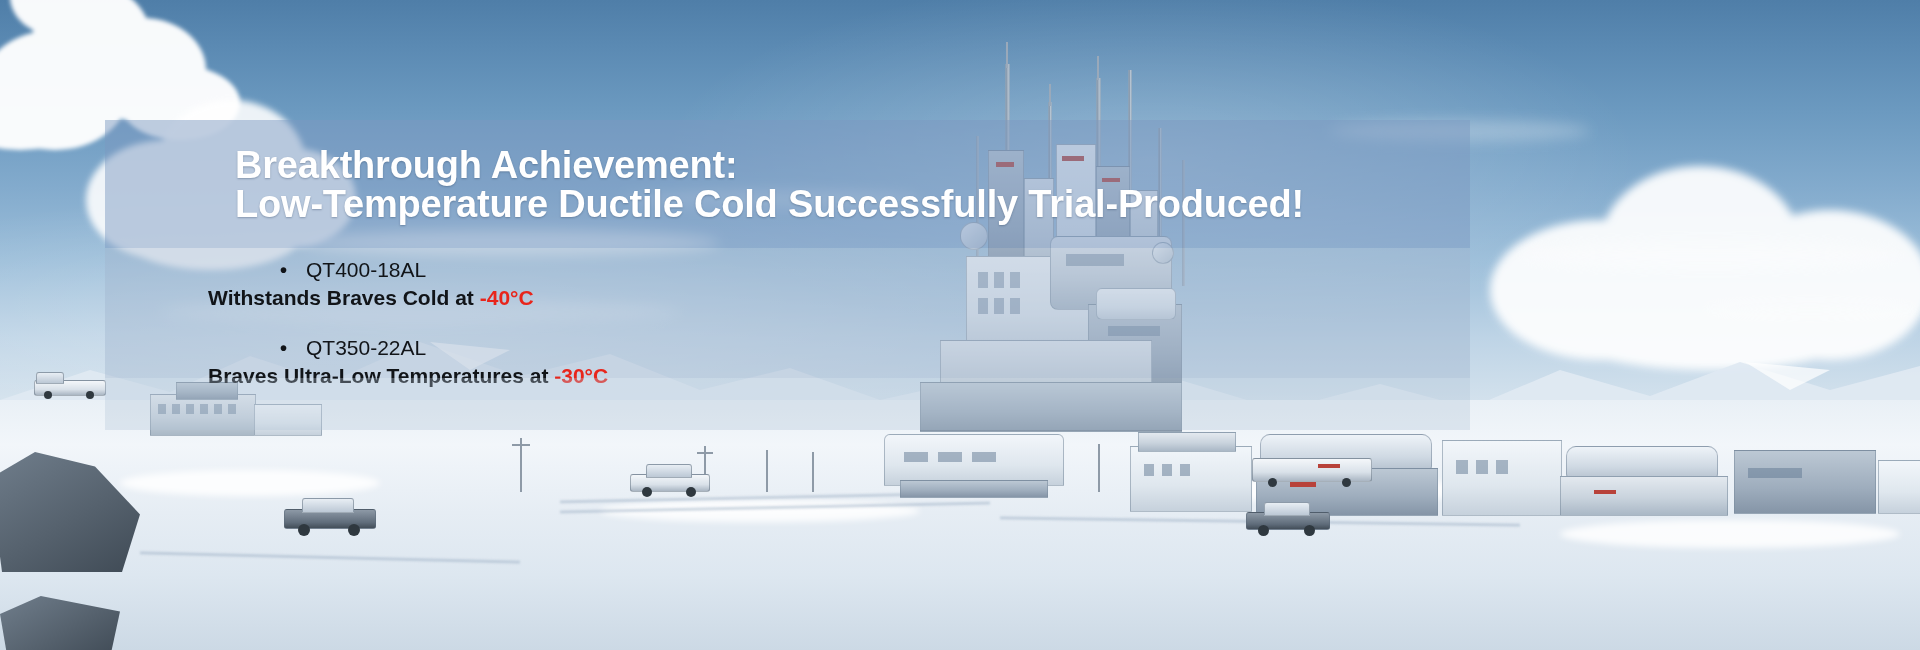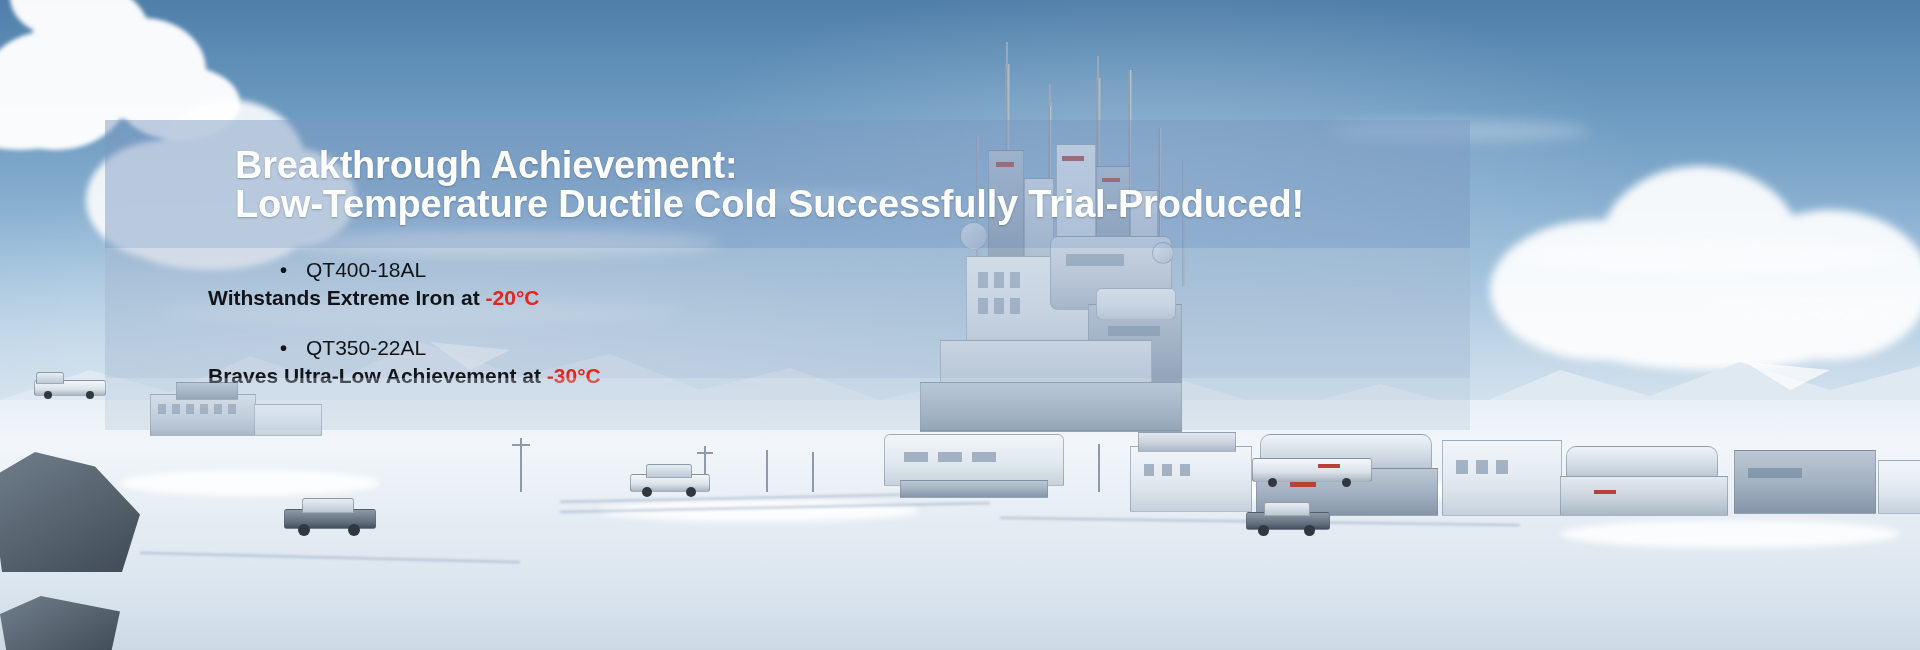--- a/index.html
+++ b/index.html
@@ -443,31 +443,31 @@
     </div>
 
     <div class="panel-body">
 
       <div class="bullet-group">
         <div class="bullet-row">
           <span class="bullet-dot">•</span>
           <span class="bullet-code">QT400-18AL</span>
         </div>
         <div class="bullet-desc">
-          <span>Withstands Extreme Iron at </span><span class="temp">-20°C</span>
+          <span>Withstands Braves Cold at </span><span class="temp">-40°C</span>
         </div>
       </div>
 
       <div class="bullet-group">
         <div class="bullet-row">
           <span class="bullet-dot">•</span>
           <span class="bullet-code">QT350-22AL</span>
         </div>
         <div class="bullet-desc">
-          <span>Braves Ultra-Low Achievement at </span><span class="temp">-30°C</span>
+          <span>Braves Ultra-Low Temperatures at </span><span class="temp">-30°C</span>
         </div>
       </div>
 
     </div>
 
     <div class="panel-foot"></div>
   </div>
 
 </div>
 

